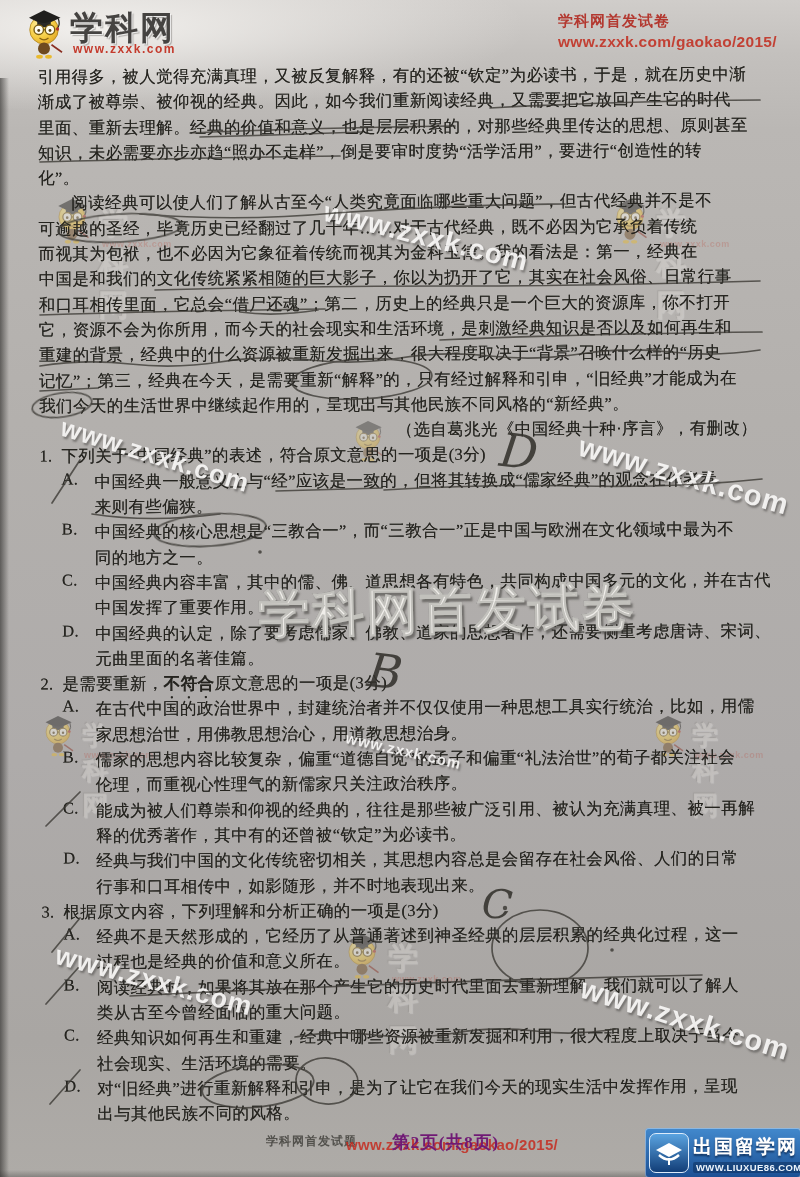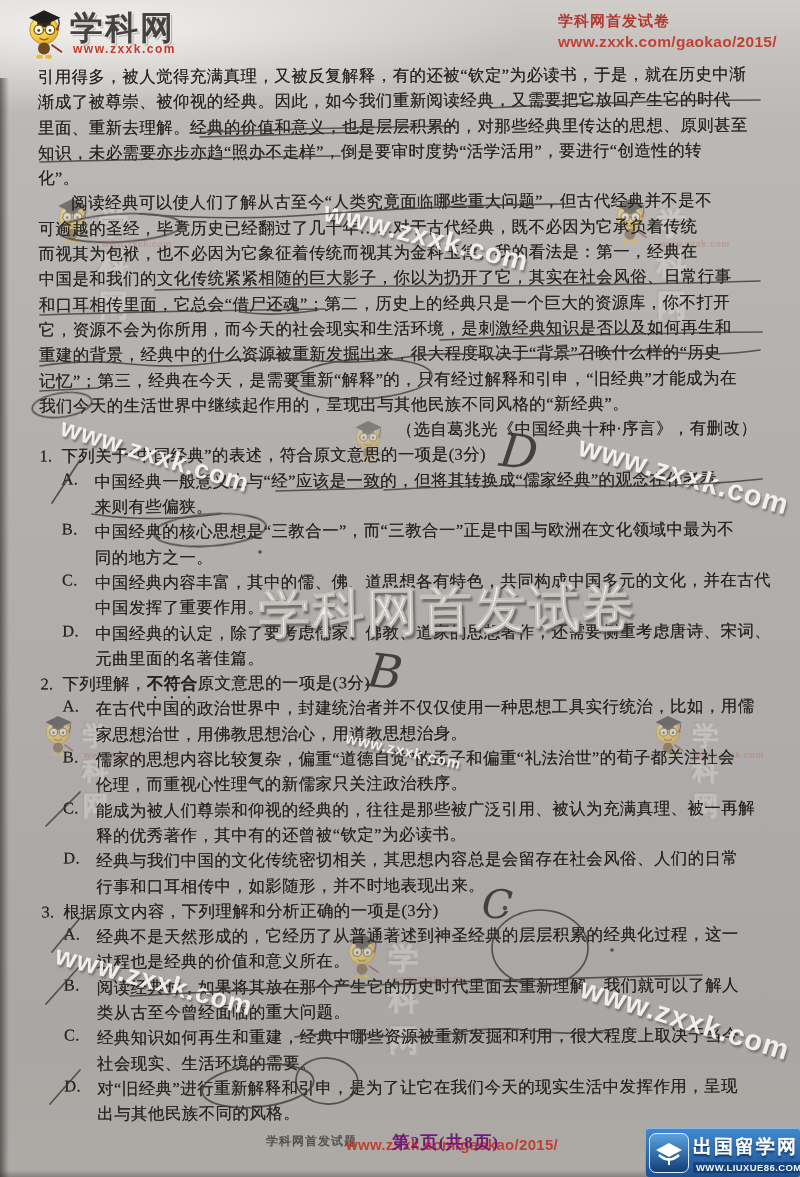--- a/index.html
+++ b/index.html
@@ -212,21 +212,21 @@
     <div class="opt">
         <span class="opt-label">D.</span>
         <span class="opt-lines">
           <span class="ln" style="display:block">中国经典的认定，除了要考虑儒家、佛教、道家的思想著作，还需要侧重考虑唐诗、宋词、</span>
           <span class="ln" style="display:block">元曲里面的名著佳篇。</span>
         </span>
       </div>
   </div>
 
   <div>
-    <div class="ln"><span class="qnum">2.</span><span>下列理解，</span><span class="emph">不符合</span><span>原文意思的一项是(3分)</span></div>
+    <div class="ln"><span class="qnum">2.</span><span>是需要重新，</span><span class="emph">不符合</span><span>原文意思的一项是(3分)</span></div>
     <div class="opt">
         <span class="opt-label">A.</span>
         <span class="opt-lines">
           <span class="ln" style="display:block">在古代中国的政治世界中，封建统治者并不仅仅使用一种思想工具实行统治，比如，用儒</span>
           <span class="ln" style="display:block">家思想治世，用佛教思想治心，用道教思想治身。</span>
         </span>
       </div>
     <div class="opt">
         <span class="opt-label">B.</span>
         <span class="opt-lines">

